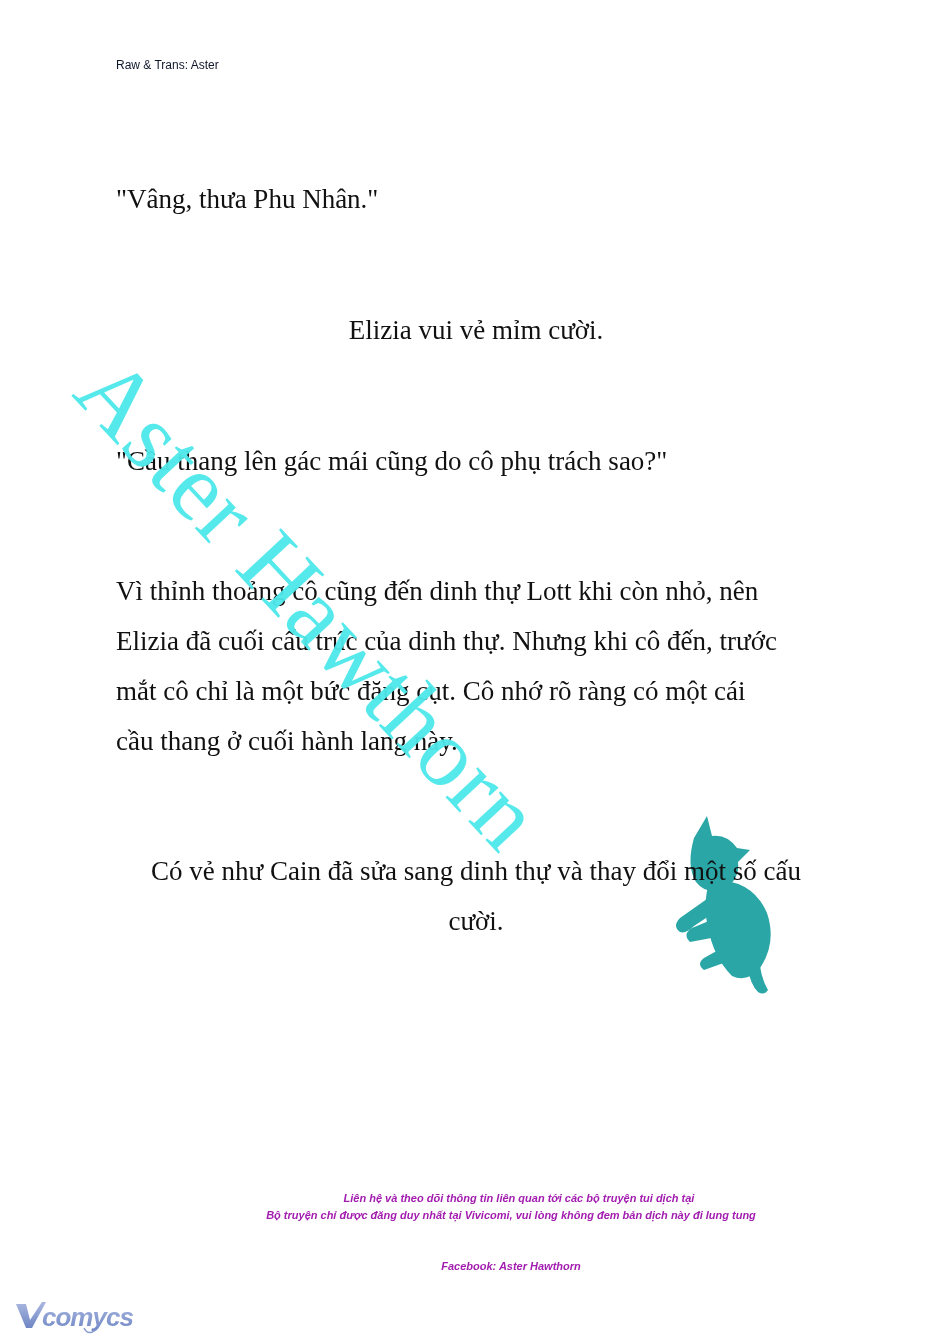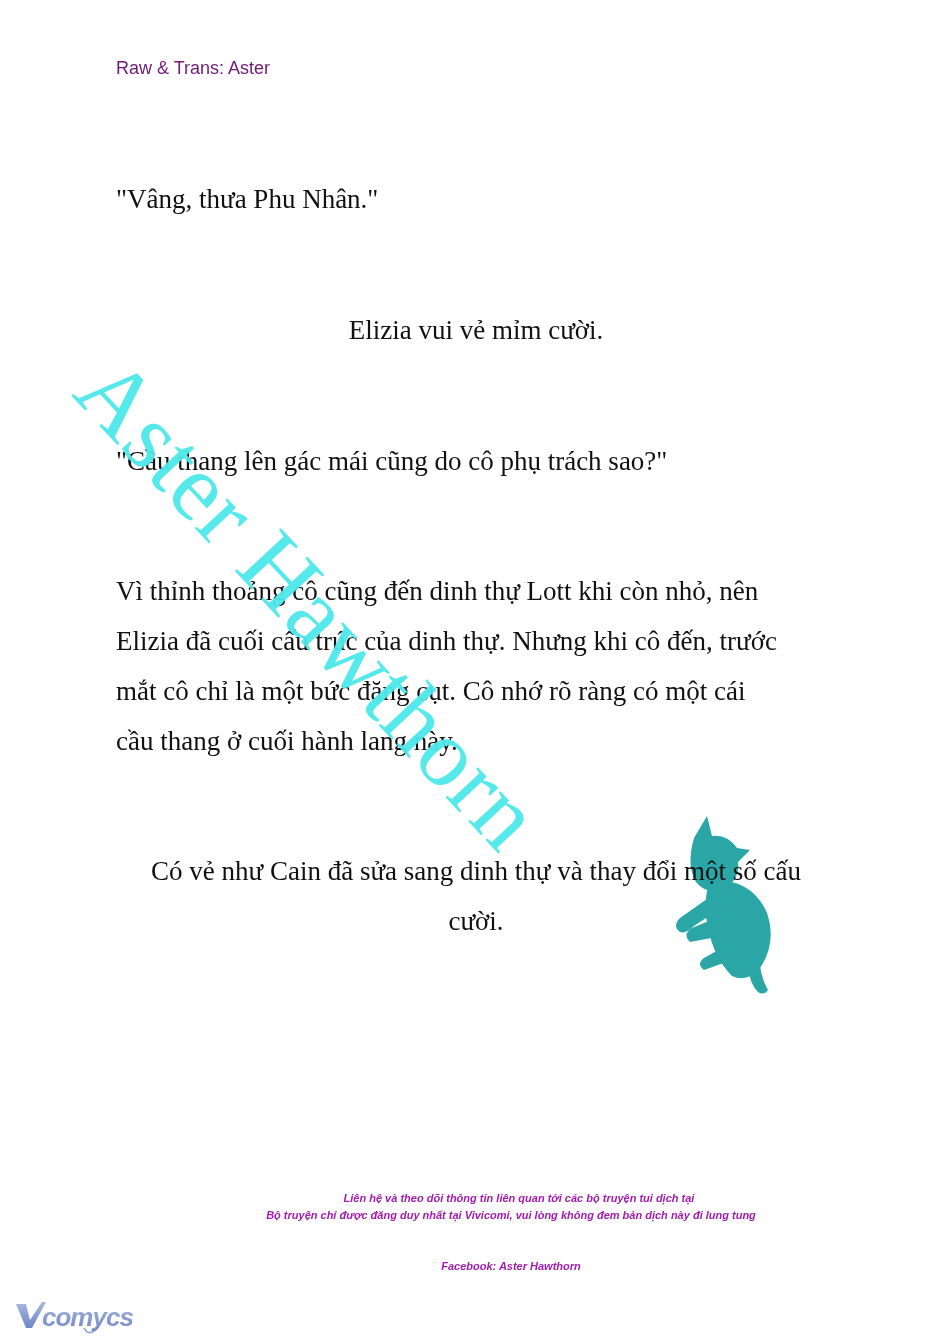--- a/index.html
+++ b/index.html
@@ -12,22 +12,22 @@
       width: 950px;
       height: 1343px;
       background: #ffffff;
       overflow: hidden;
     }
     .header {
       position: absolute;
       left: 116px;
       top: 58px;
       font-family: "Liberation Sans", sans-serif;
-      font-size: 18px;
-      color: #701a75;
+      font-size: 12px;
+      color: #0f172a;
       white-space: nowrap;
     }
     .para {
       position: absolute;
       left: 116px;
       width: 720px;
       font-family: "Liberation Serif", serif;
       font-size: 27px;
       line-height: 50px;
       color: #111111;

